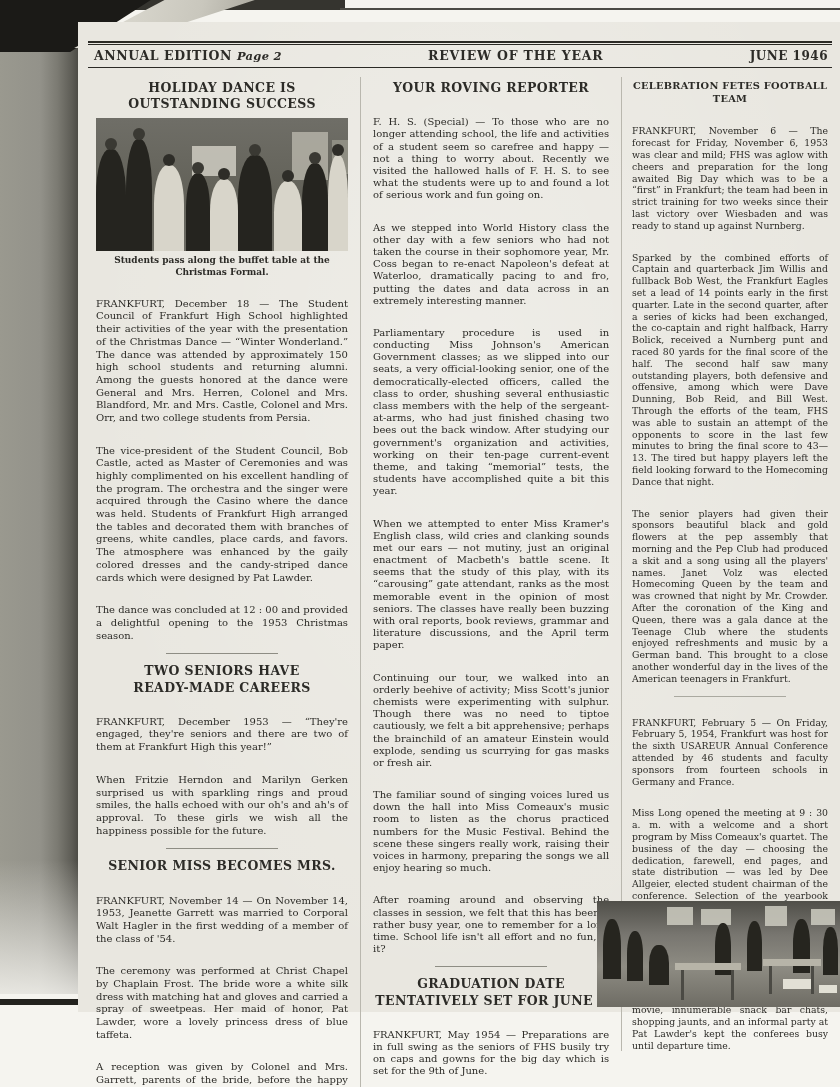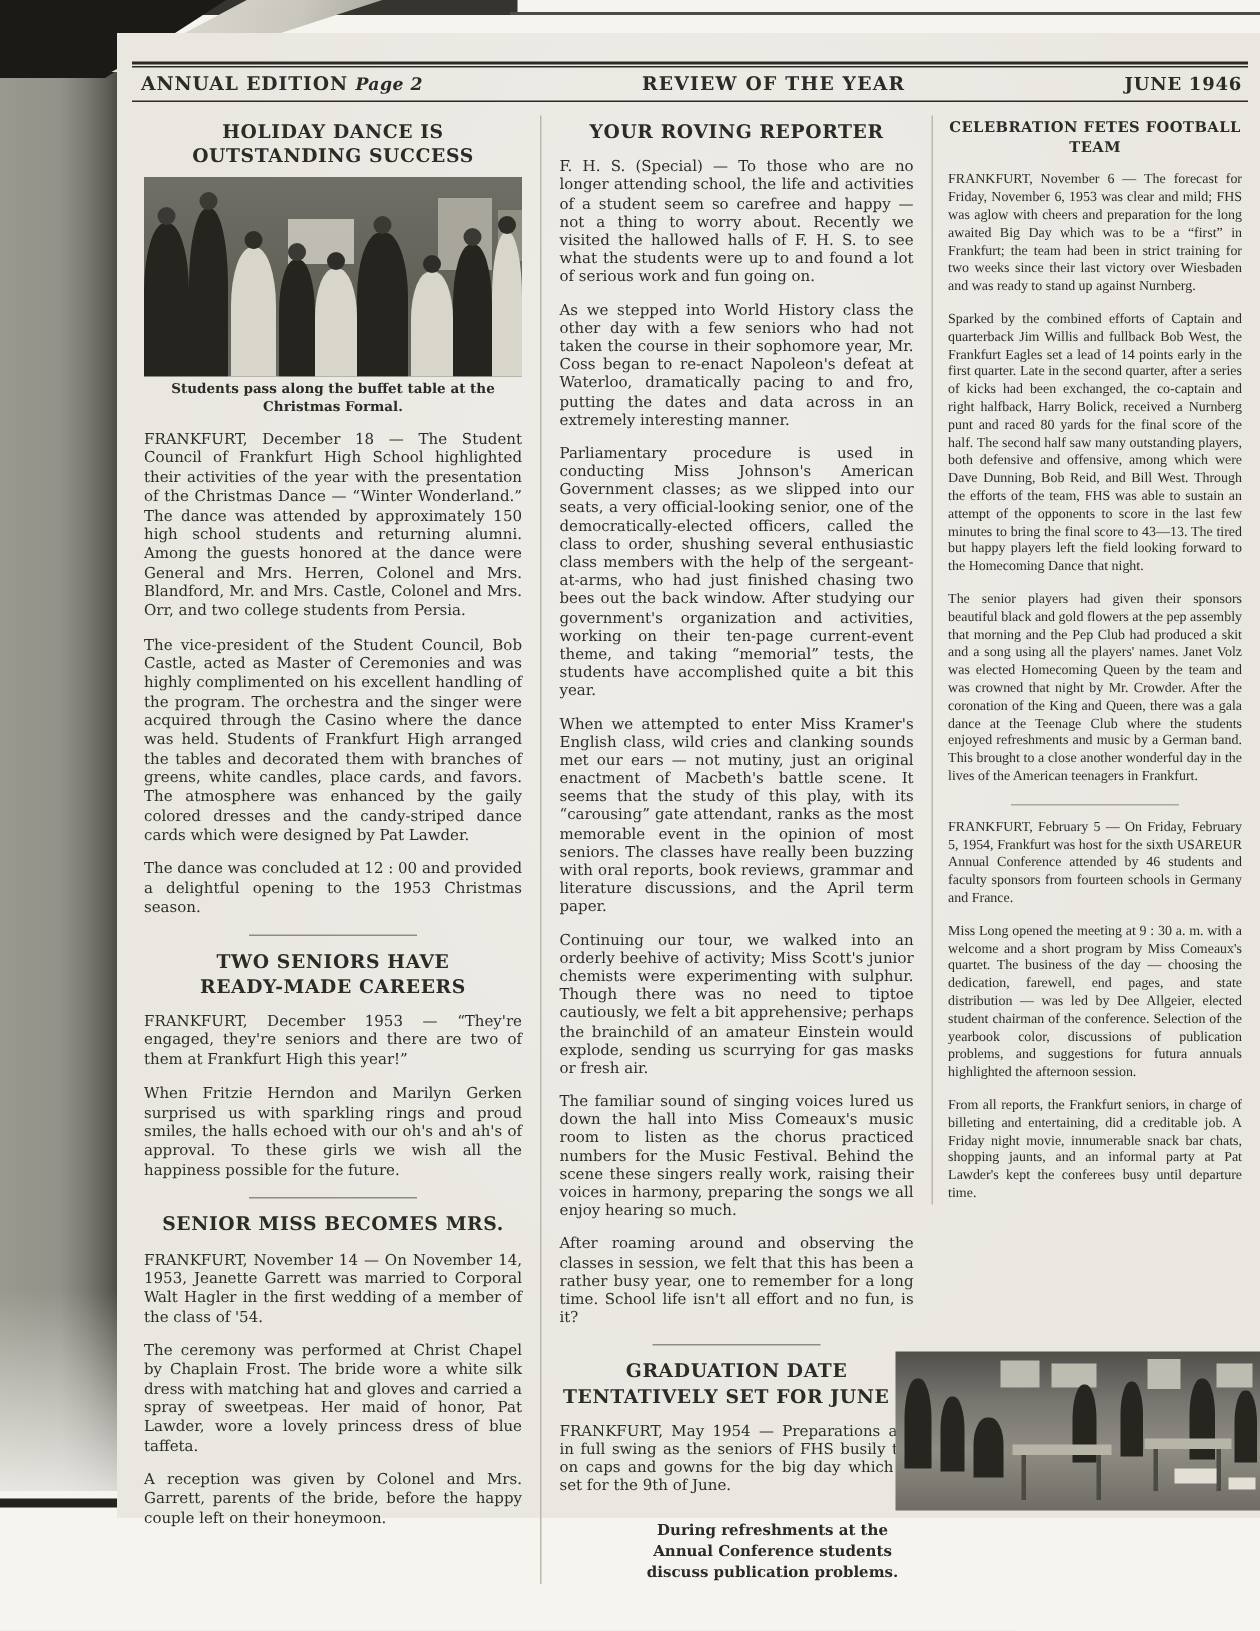--- a/index.html
+++ b/index.html
@@ -54,23 +54,23 @@
   .col { box-sizing:border-box; }
   .col1 { width:278px; padding:0 12px 0 8px; }
   .col2 { width:272px; padding:0 12px 0 12px; border-left:1px solid #b9b7ae; }
   .col3 { width:222px; padding:0 6px 0 10px; border-left:1px solid #b9b7ae; }
 
   .headline {
     margin:3px 0 2px; font-weight:bold; text-align:center;
     font-size:12.5px; line-height:1.3; letter-spacing:.4px;
   }
   .headline.small { font-size:9.8px; letter-spacing:.3px; }
-  .para { margin:10px 0 0; font-size:10px; line-height:1.27; text-align:justify; }
+  .para { margin:20px 0 0; font-size:10px; line-height:1.27; text-align:justify; }
   .col2 .para { line-height:1.22; }
-  .col3 .para { font-size:9.3px; line-height:1.27;font-family:Liberation Serif, serif; }
+  .col3 .para { font-size:9.3px; line-height:1.27; }
   .sep { width:112px; height:1px; background:#8e8d84; margin:11px auto 9px; border:0; }
   .sep.faint { background:#aaa9a0; }
 
   
   .photo-frame { margin:5px auto 2px; }
   .photo-dance {
     position:relative; width:252px; height:133px; overflow:hidden;
     background:linear-gradient(180deg,#6f6e67 0%, #636259 55%, #6c6b63 100%);
   }
   .deco-a { position:absolute; left:96px; top:28px; width:44px; height:30px; background:#cfcdc2; opacity:.85; }

